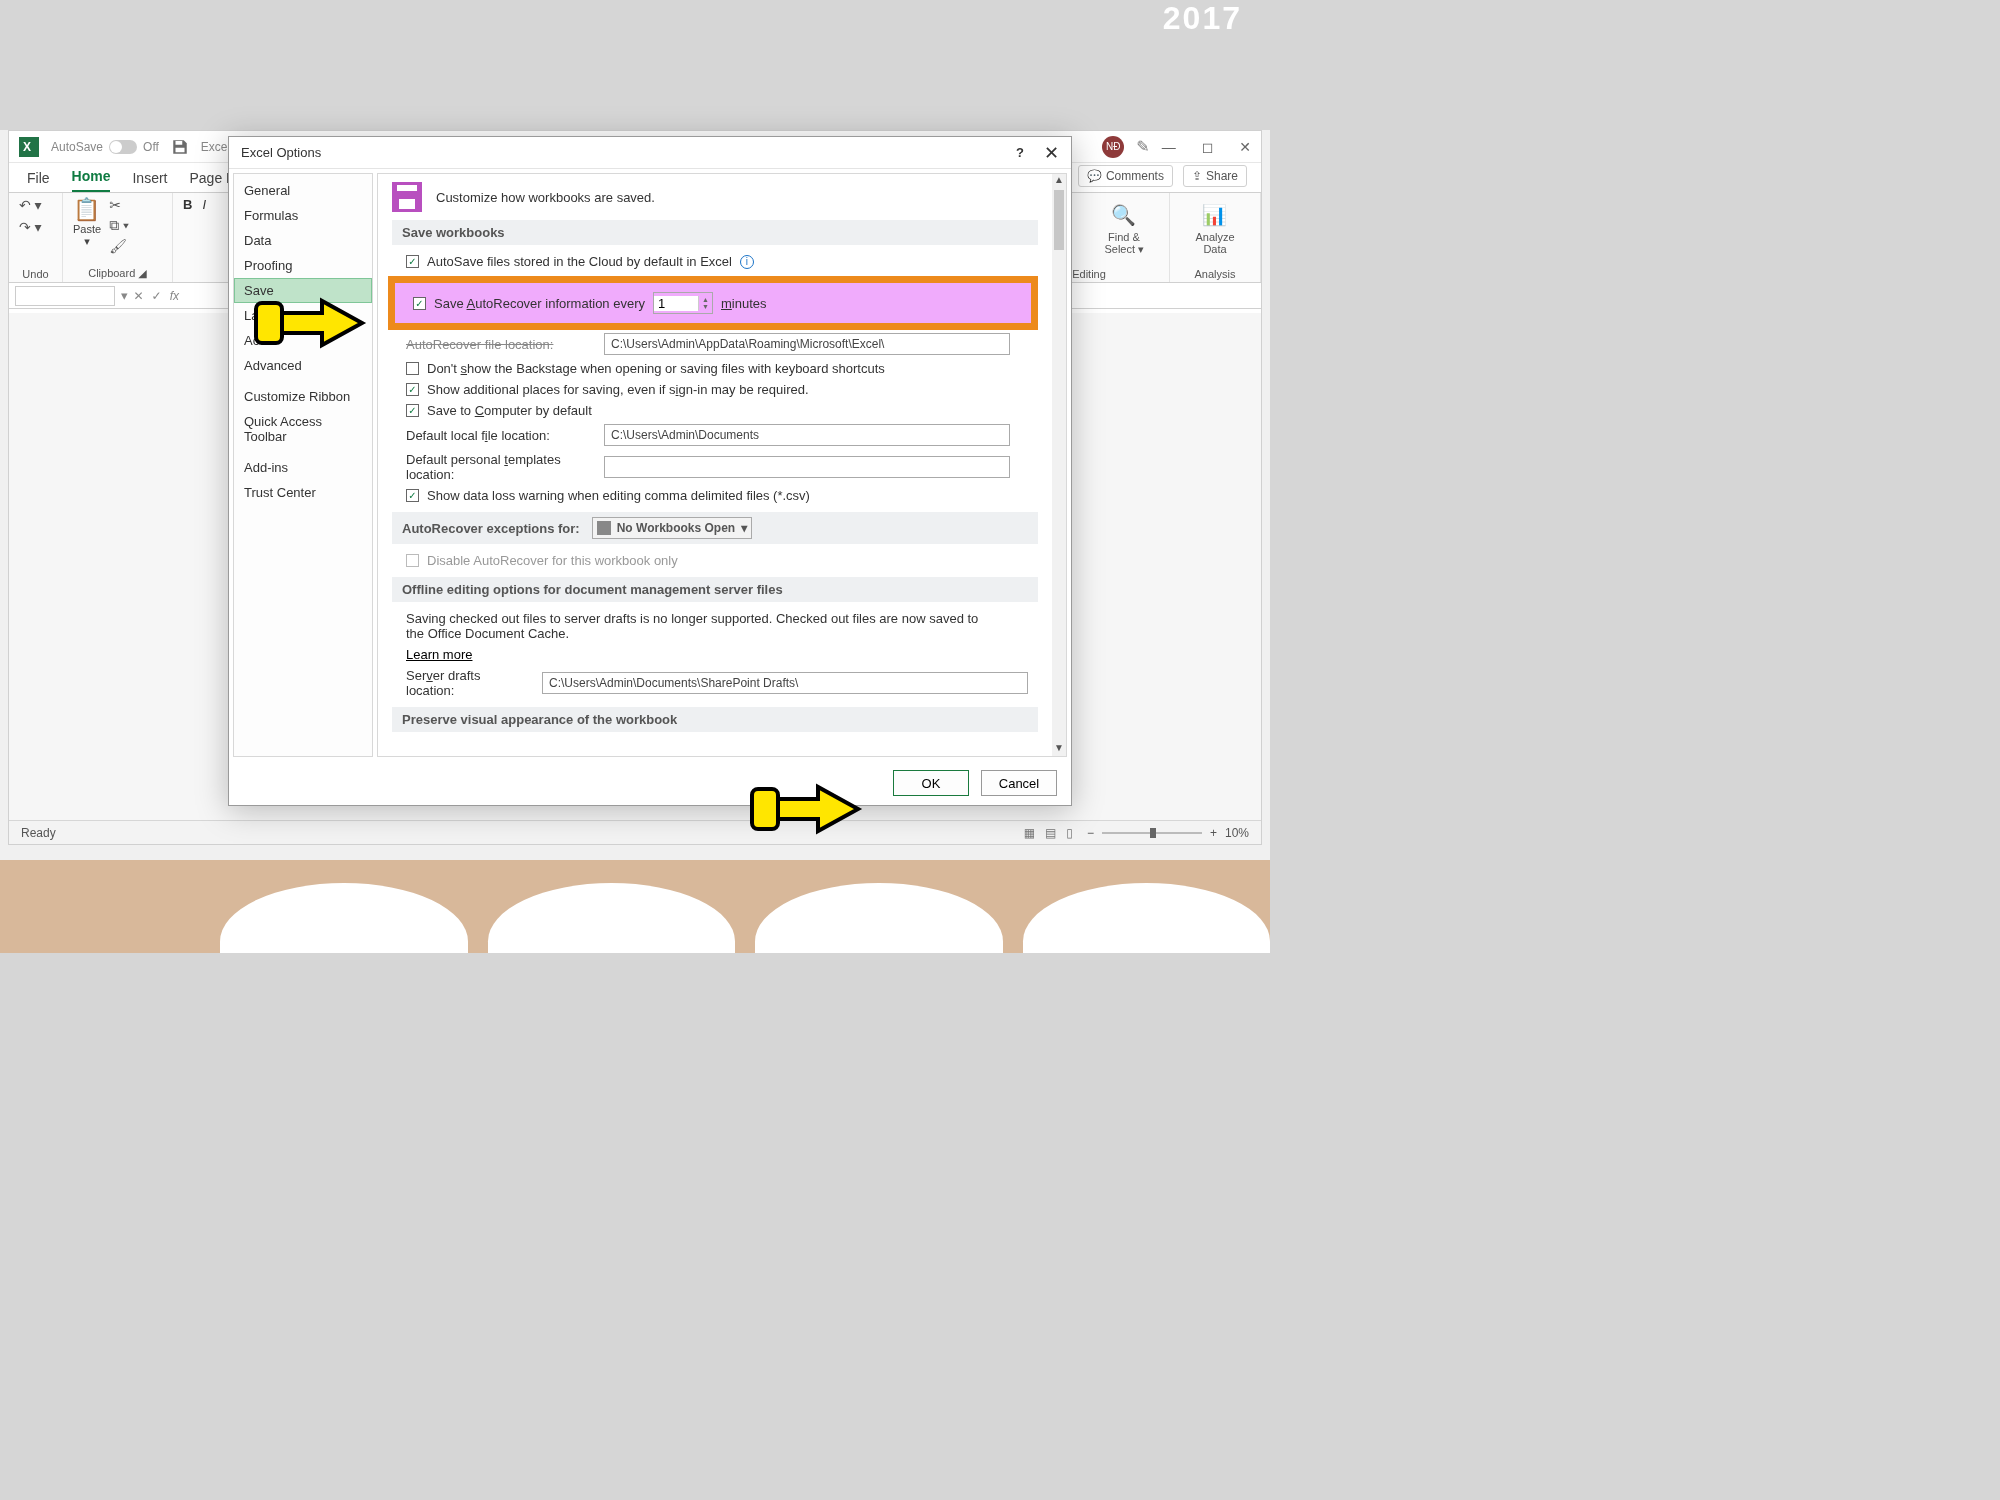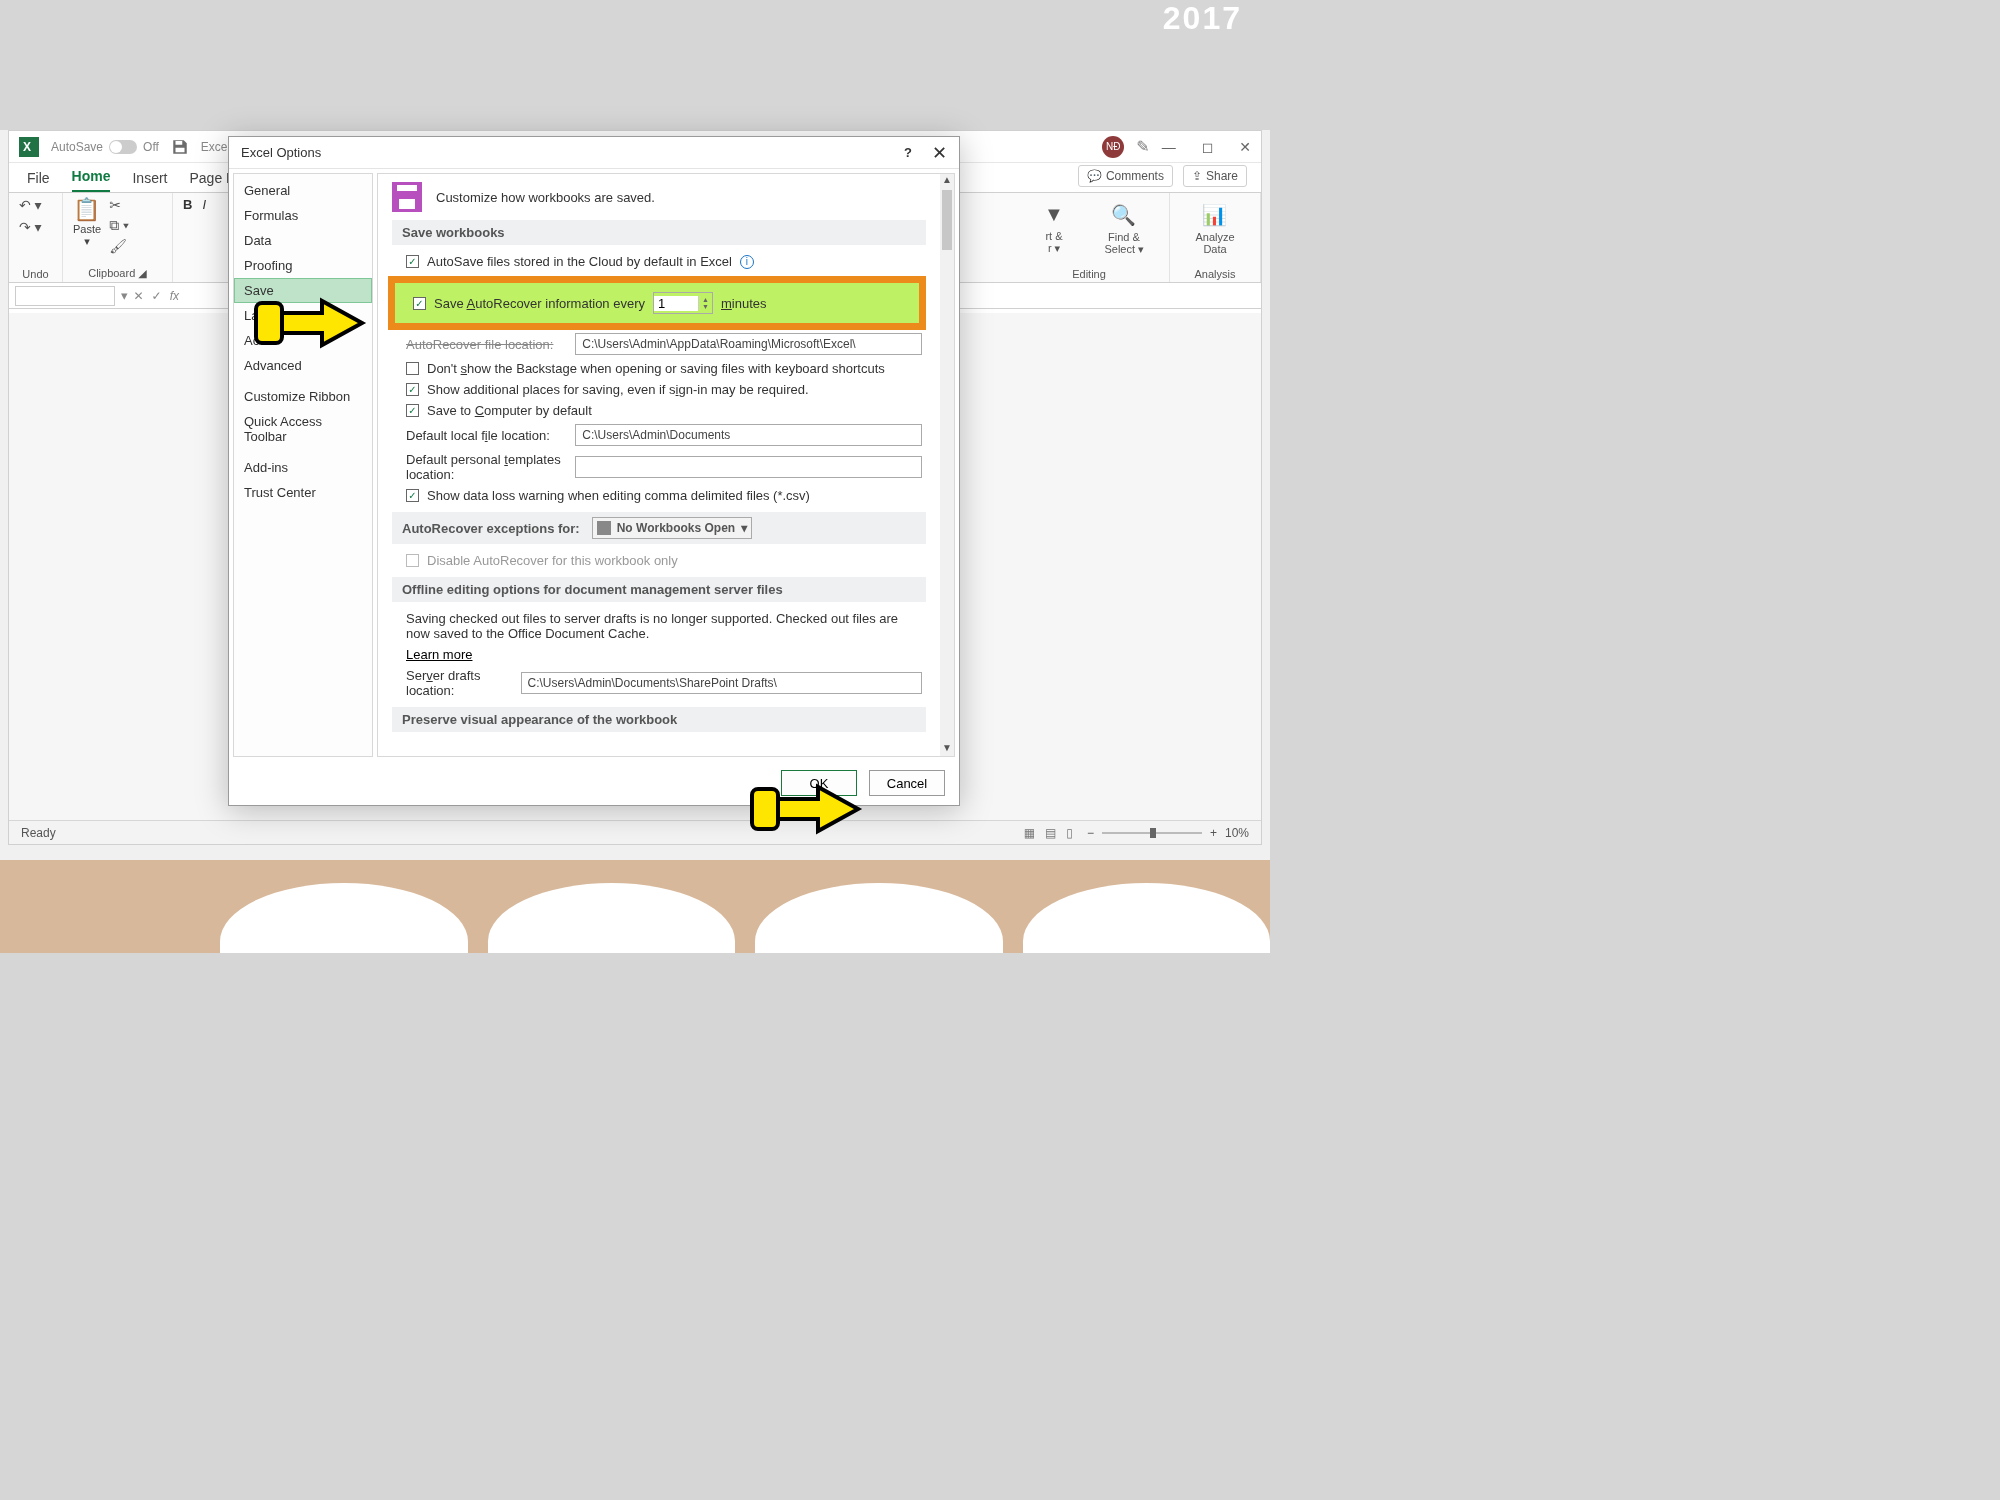--- a/index.html
+++ b/index.html
@@ -53,21 +53,21 @@
 
 .sheet-area{ position:absolute; top:182px; left:0; right:0; bottom:24px; background:#f6f6f6;}
 .statusbar{ position:absolute; bottom:0; left:0; right:0; height:24px; background:#f3f3f3; border-top:1px solid #d6d6d6; display:flex; align-items:center; padding:0 12px; font-size:12px; color:#555;}
 .statusbar .spacer{flex:1;}
 .view-icons{display:flex; gap:10px; font-size:12px; color:#777;}
 .zoom{ display:flex; align-items:center; gap:8px; margin-left:14px;}
 .zoom .track{ width:100px; height:2px; background:#bbb; position:relative;}
 .zoom .track::after{content:""; position:absolute; width:6px;height:10px;background:#666;left:48px;top:-4px;}
 
 
-.dialog{ position:absolute; top:136px; left:228px; width:732px; height:670px; background:#fff; border:1px solid #9a9a9a; box-shadow:0 4px 30px rgba(0,0,0,.25); display:flex; flex-direction:column;}
+.dialog{ position:absolute; top:136px; left:228px; width:844px; height:670px; background:#fff; border:1px solid #9a9a9a; box-shadow:0 4px 30px rgba(0,0,0,.25); display:flex; flex-direction:column;}
 .dlg-title{ height:32px; display:flex; align-items:center; padding:0 12px; border-bottom:1px solid #e4e4e4; font-size:13px;}
 .dlg-title .sp{flex:1;}
 .dlg-title .help{ font-weight:bold; margin-right:20px; cursor:default;}
 .dlg-title .close{ font-size:18px; cursor:default;}
 .dlg-body{ flex:1; display:flex; overflow:hidden;}
 .sidebar{ width:140px; border:1px solid #d8d8d8; margin:4px; padding:4px 0; background:#fdfdfd;}
 .sidebar .item{ padding:5px 10px; font-size:13px; color:#333;}
 .sidebar .item.selected{ background:#bfe3c9; box-shadow: inset 0 0 0 1px #7fc698;}
 .content{ flex:1; position:relative; margin:4px 4px 4px 0; border:1px solid #d8d8d8; overflow:hidden;}
 .content-inner{ position:absolute; inset:0 14px 0 0; overflow:hidden; padding:8px 14px 8px 14px;}
@@ -79,21 +79,21 @@
 .hdr-row{ display:flex; align-items:center; gap:14px; margin-bottom:8px;}
 .save-icon{ width:30px; height:30px; background:#b84fbf; position:relative;}
 .save-icon::before{content:""; position:absolute; top:3px; left:5px; width:20px; height:6px; background:#fff;}
 .save-icon::after{content:""; position:absolute; bottom:3px; left:7px; width:16px; height:10px; background:#fff;}
 .section{ background:#eef0f2; padding:5px 10px; font-weight:600; color:#555; margin:6px 0;}
 .row{ display:flex; align-items:center; gap:8px; padding:3px 4px 3px 14px;}
 .row.indent{ padding-left:34px;}
 .chk{ width:13px; height:13px; border:1px solid #666; display:inline-flex; align-items:center; justify-content:center; font-size:10px; color:#0f7b42; background:#fff;}
 .chk.checked::after{content:"✓";}
 .info-badge{ width:14px;height:14px;border-radius:50%;border:1px solid #1a73c7;color:#1a73c7;font-size:10px;display:inline-flex;align-items:center;justify-content:center;}
-.highlight-box{ border:7px solid #ed8a1c; background:#bef264; padding:6px 4px; margin:4px 0 6px -4px;}
+.highlight-box{ border:7px solid #ed8a1c; background:#f0abfc; padding:6px 4px; margin:4px 0 6px -4px;}
 .spin{ display:inline-flex; align-items:center; border:1px solid #aaa; height:22px;}
 .spin input{ width:44px; border:none; padding:0 4px; font-size:13px; outline:none;}
 .spin .arrows{ width:14px; display:flex; flex-direction:column; font-size:7px; line-height:7px; border-left:1px solid #ccc; color:#666; text-align:center;}
 .textinput{ border:1px solid #aaa; height:22px; padding:0 6px; font-size:12px; color:#444; background:#fff;}
 .textinput.wide{ width:406px;}
 .lbl{ color:#333;}
 .lbl .ul{ text-decoration:underline;}
 .combo{ display:inline-flex; align-items:center; border:1px solid #aaa; height:22px; background:#f3f3f3; font-size:12px; padding:0 4px; gap:6px;}
 .combo .tiny-ic{width:14px;height:14px;background:#888;}
 .disabled{ color:#999;}

